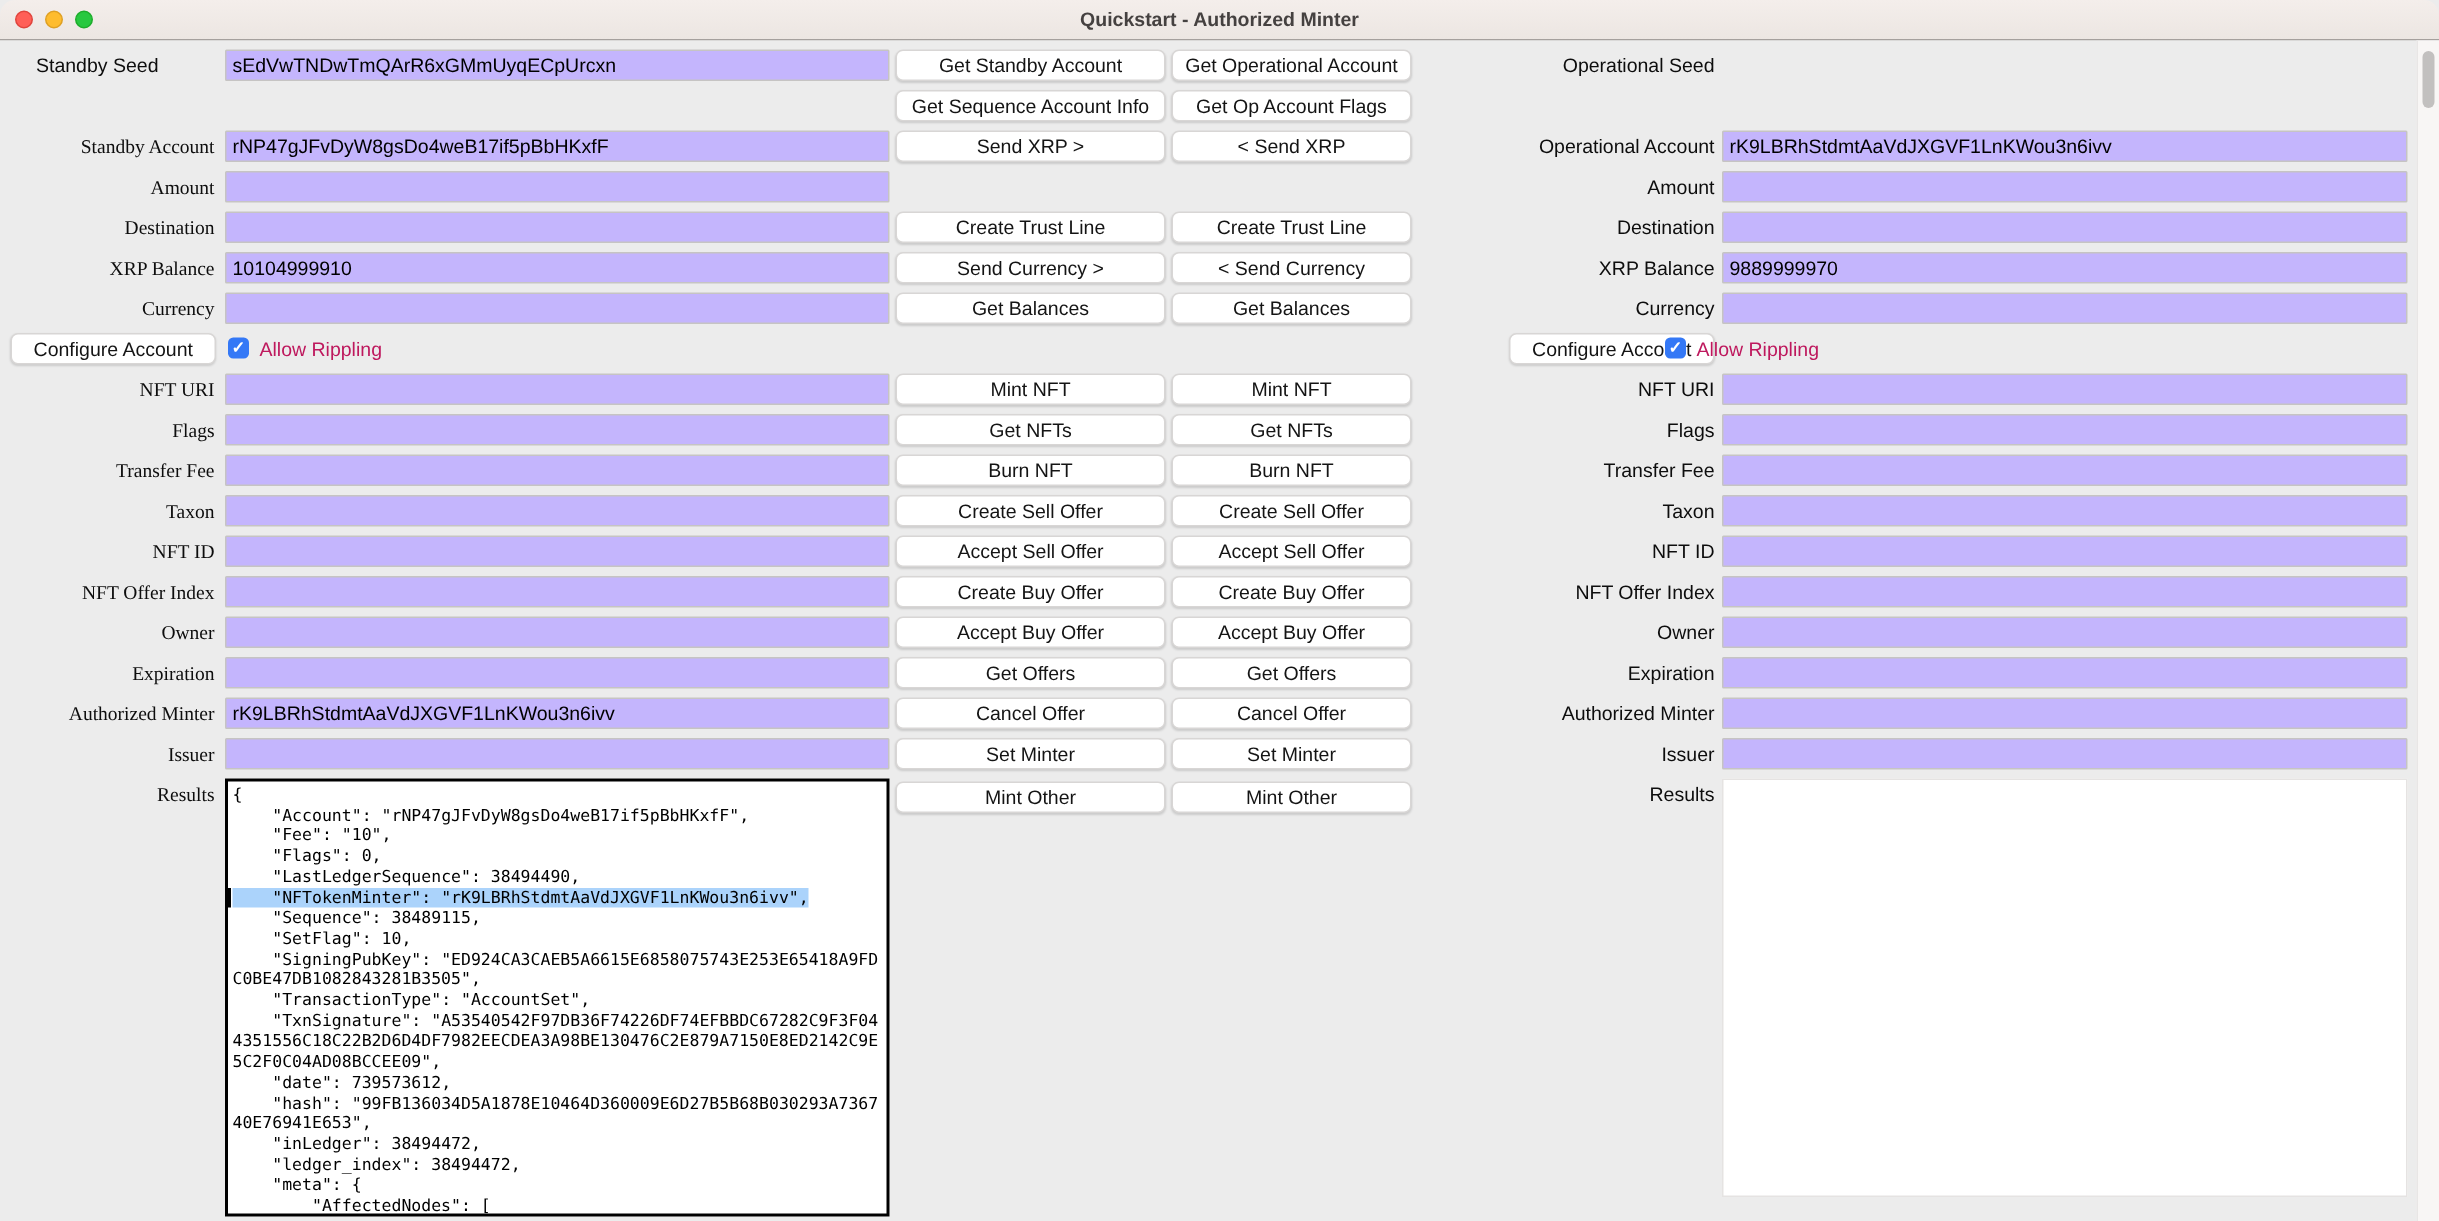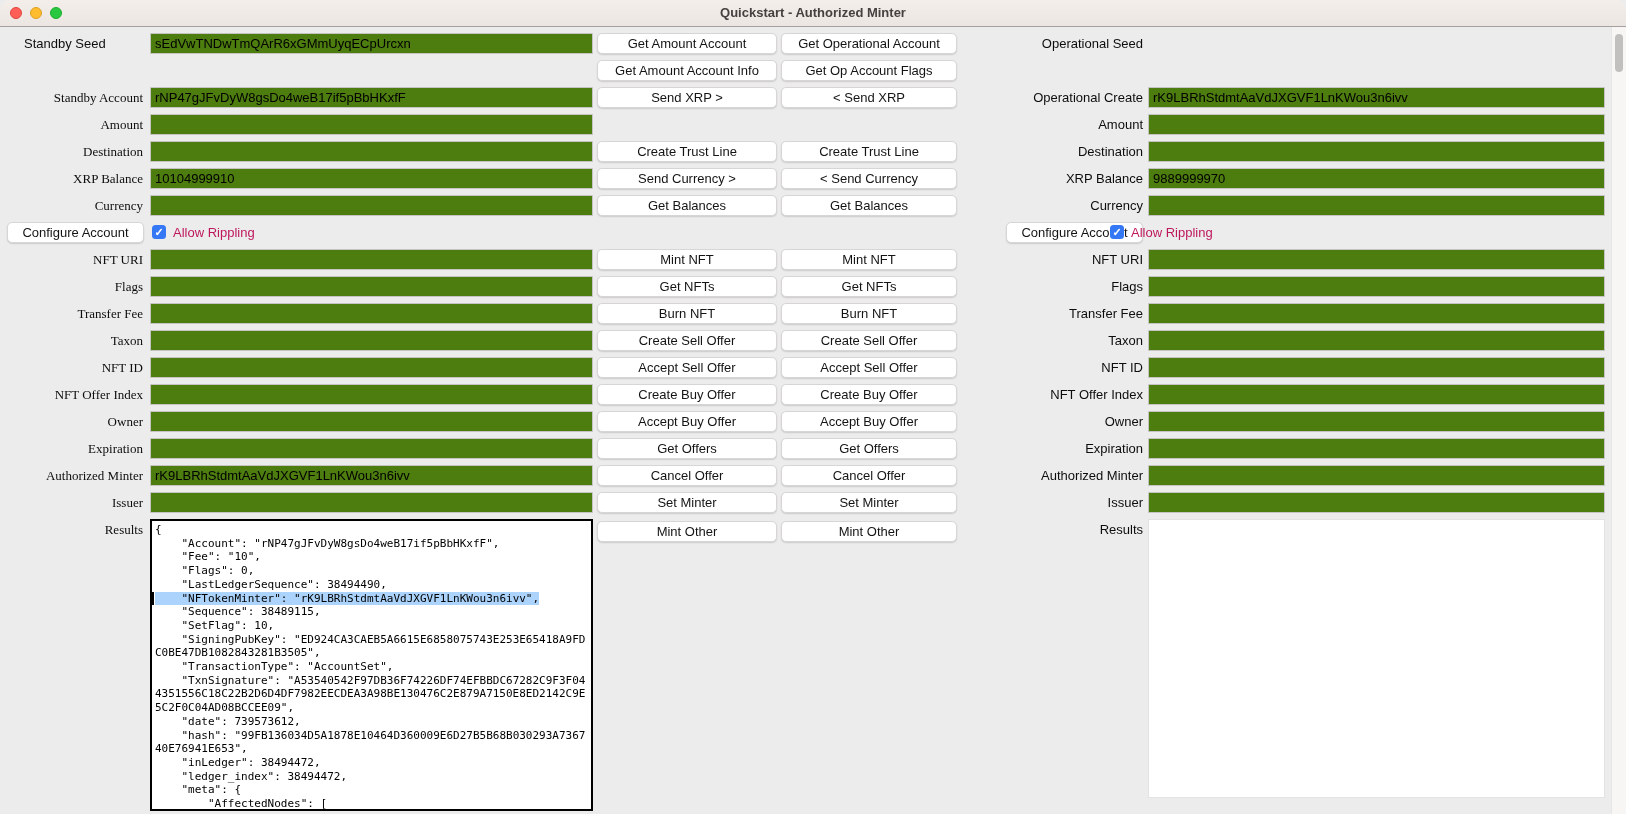--- a/index.html
+++ b/index.html
@@ -11,29 +11,29 @@
   .light{width:12px;height:12px;border-radius:50%;box-sizing:border-box;}
   .light.red{background:#ff5f57;border:1px solid #e0443c;}
   .light.yellow{background:#febc2e;border:1px solid #dfa023;}
   .light.green{background:#28c840;border:1px solid #1dad2b;}
 
   .row{position:absolute;left:0;width:1611px;height:27px;}
   .lab{position:absolute;top:0;height:21px;line-height:21px;font-size:13px;color:#0d0d0d;text-align:right;}
   .lab-l{left:0;width:143px;font-family:Liberation Serif, serif;}
   .lab-seed{left:24px;width:143px;text-align:left;}
   .lab-r{left:956px;width:187px;}
-  .ent{position:absolute;top:0;height:21px;background:#4d7c0f;border:1px solid #c6c4c3;border-radius:1px;
+  .ent{position:absolute;top:0;height:21px;background:#c4b5fd;border:1px solid #c6c4c3;border-radius:1px;
     box-sizing:border-box;font-size:13px;color:#000;padding:0 4px;outline:none;font-family:"Liberation Sans",sans-serif;}
   .ent-l{left:150px;width:443px;}
   .ent-r{left:1148px;width:457px;}
   .btn{position:absolute;top:0;height:21px;background:#fff;border:1px solid #d8d6d5;border-radius:5px;
     box-shadow:0 1px 1.5px rgba(0,0,0,0.14);font-size:13px;color:#141414;text-align:center;line-height:18px;
     box-sizing:border-box;padding:0;font-family:"Liberation Sans",sans-serif;cursor:default;}
   .btn1{left:597px;width:180px;}
-  .btn2{left:781px;width:176px;}
+  .btn2{left:781px;width:160px;}
   .cfg-l{left:7px;width:137px;}
   .cfg-r{left:1006px;width:137px;}
   .chk{position:absolute;top:3px;width:14px;height:14px;border-radius:3.5px;background:#3478f6;
     color:#fff;font-size:11px;line-height:14px;text-align:center;font-weight:bold;}
   .chk-l{left:152px;}
   .chk-r{left:1110px;}
   .chklab{position:absolute;top:0;height:21px;line-height:21px;font-size:13px;color:#be185d;}
   .chklab-l{left:173px;}
   .chklab-r{left:1131px;}
 
@@ -61,36 +61,36 @@
       <span class="light red"></span>
       <span class="light yellow"></span>
       <span class="light green"></span>
     </div>
     <div class="title">Quickstart - Authorized Minter</div>
   </div>
 
   <div class="row" style="top:33px">
     <div class="lab lab-seed">Standby Seed</div>
     <input class="ent ent-l" value="sEdVwTNDwTmQArR6xGMmUyqECpUrcxn" style="">
-    <button class="btn btn1">Get Amount Account</button>
+    <button class="btn btn1">Get Standby Account</button>
     <button class="btn btn2">Get Operational Account</button>
     <div class="lab lab-r">Operational Seed</div>
   </div>
 
   <div class="row" style="top:60px">
-    <button class="btn btn1">Get Amount Account Info</button>
+    <button class="btn btn1">Get Sequence Account Info</button>
     <button class="btn btn2">Get Op Account Flags</button>
   </div>
 
   <div class="row" style="top:87px">
     <div class="lab lab-l">Standby Account</div>
     <input class="ent ent-l" value="rNP47gJFvDyW8gsDo4weB17if5pBbHKxfF" style="">
     <button class="btn btn1">Send XRP &gt;</button>
     <button class="btn btn2">&lt; Send XRP</button>
-    <div class="lab lab-r">Operational Create</div>
+    <div class="lab lab-r">Operational Account</div>
     <input class="ent ent-r" value="rK9LBRhStdmtAaVdJXGVF1LnKWou3n6ivv" style="">
   </div>
 
   <div class="row" style="top:114px">
     <div class="lab lab-l">Amount</div>
     <input class="ent ent-l" value="" style="">
     <div class="lab lab-r">Amount</div>
     <input class="ent ent-r" value="" style="">
   </div>
 

